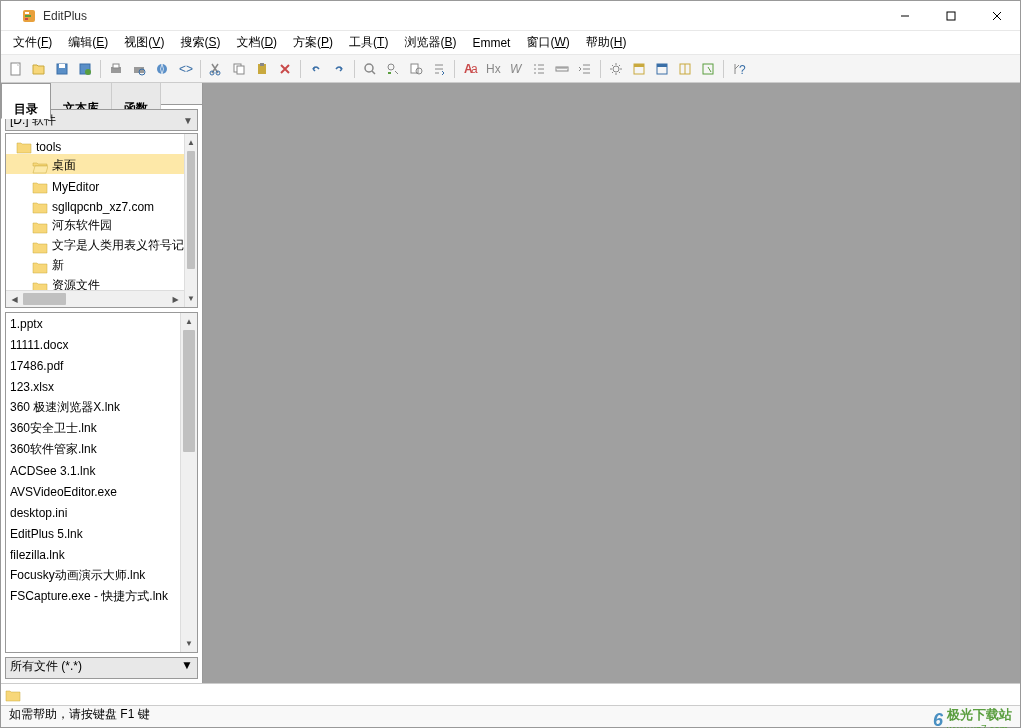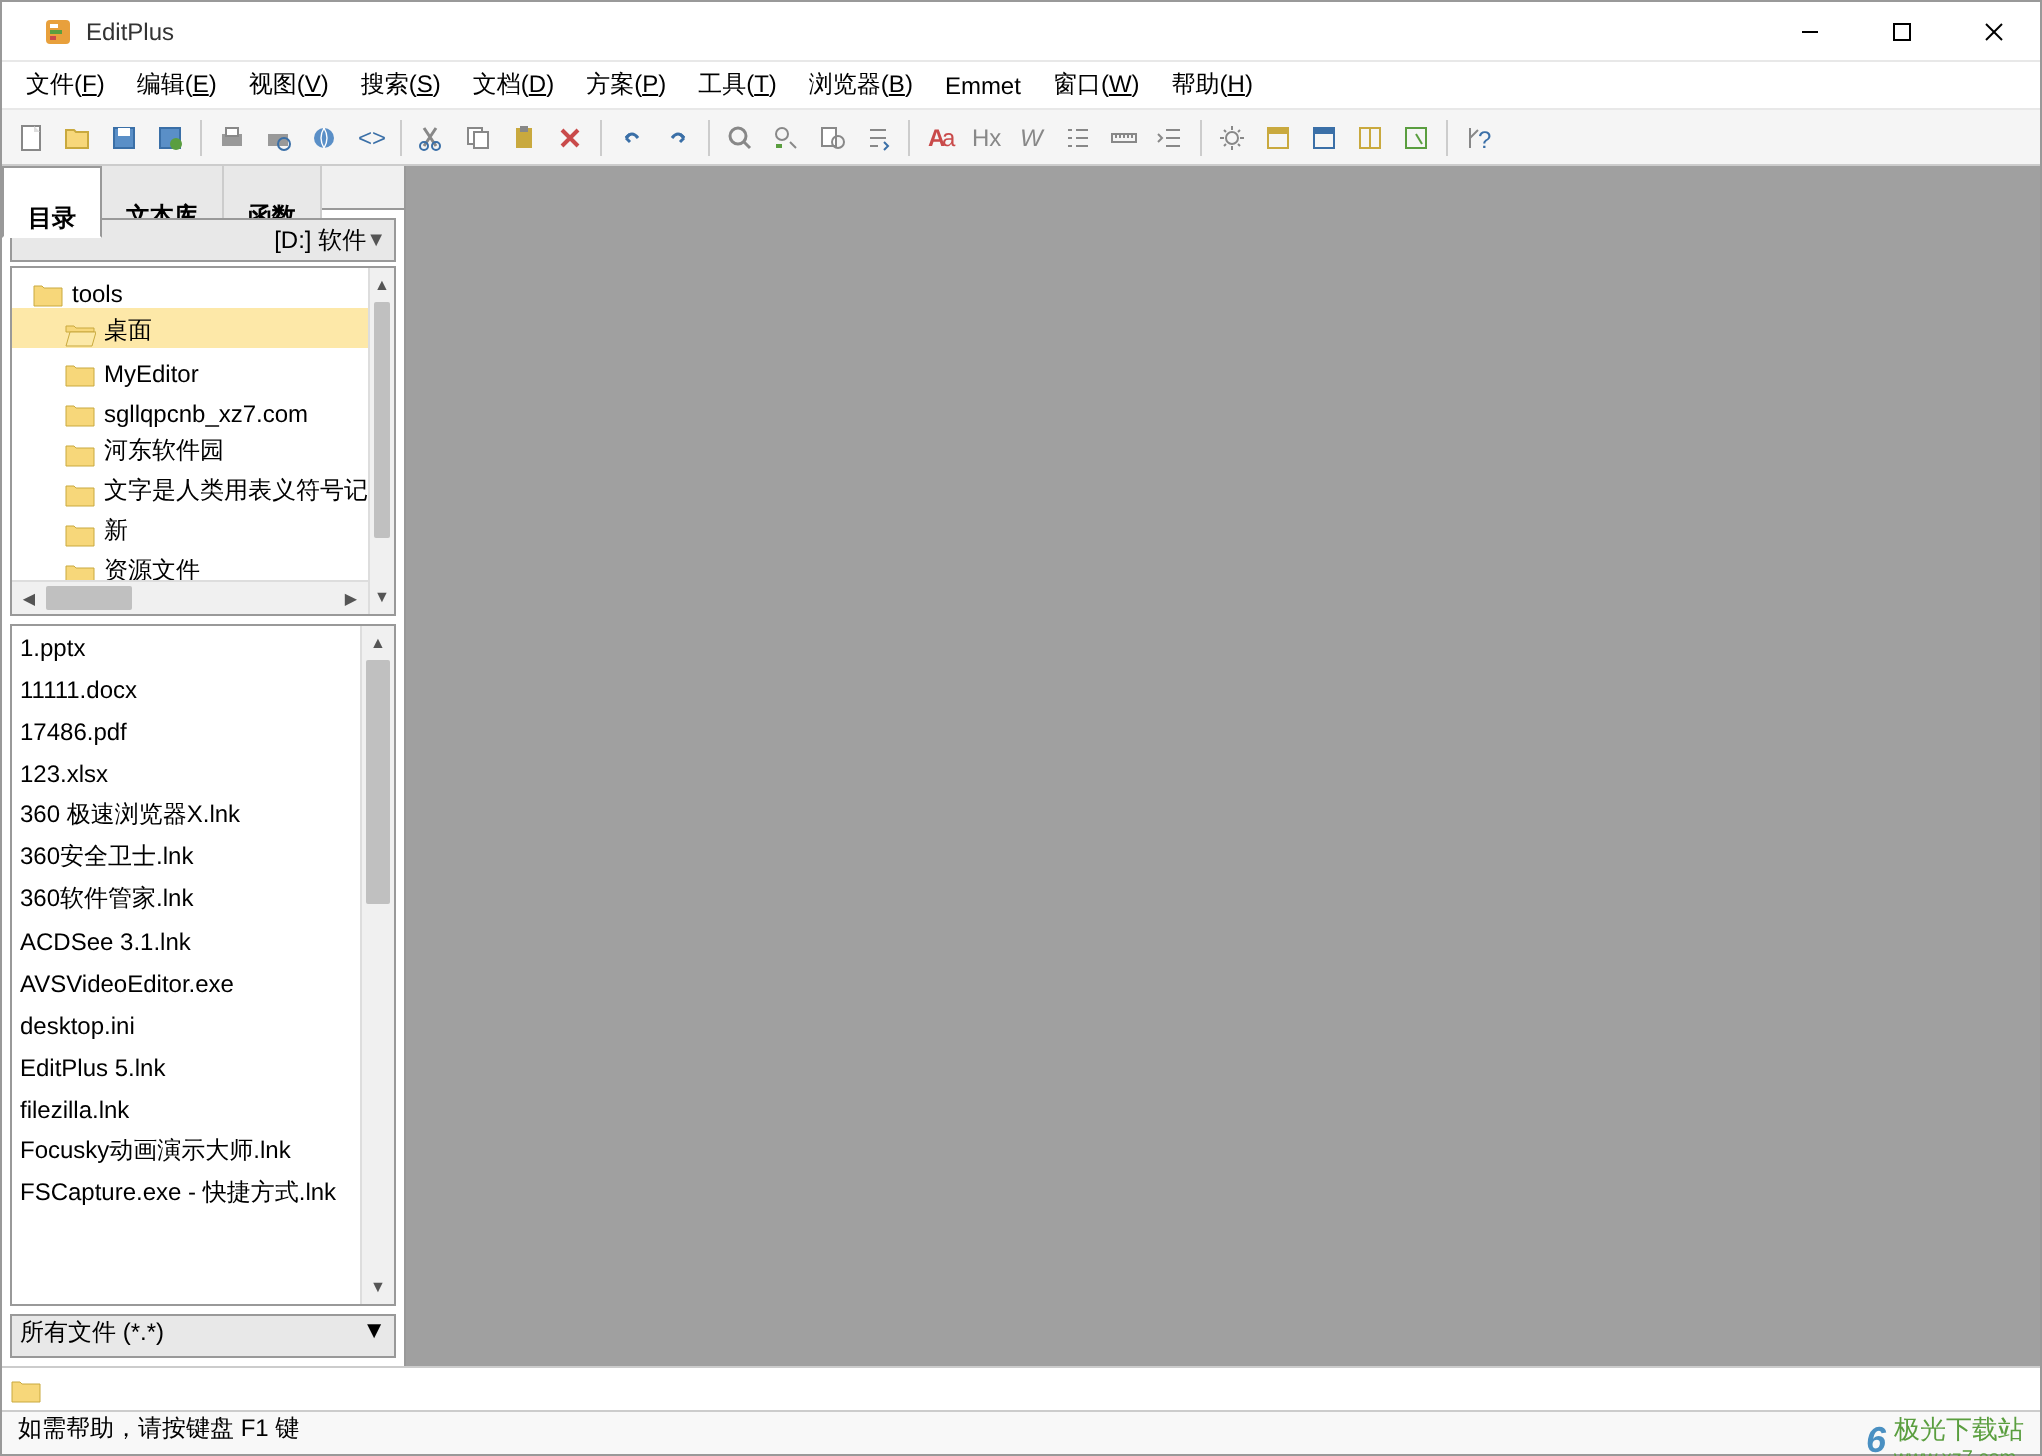--- a/index.html
+++ b/index.html
@@ -25,21 +25,21 @@
 
 
 .main-area { flex: 1; display: flex; min-height: 0; }
 
 
 .side-panel { width: 202px; display: flex; flex-direction: column; border-right: 1px solid #999; background: #fff; }
 .tabs { height: 22px; display: flex; border-bottom: 1px solid #999; background: #f0f0f0; }
 .tabs .tab { padding: 17px 12px; border-right: 1px solid #ccc; cursor: default; background: #e8e8e8; border-bottom: 1px solid #999; font-weight: bold; }
 .tabs .tab.active { background: #fff; border: 1px solid #999; border-bottom: 1px solid #fff; margin-bottom: -1px; position: relative; }
 
-.drive-select { height: 22px; margin: 4px 4px 2px 4px; border: 1px solid #999; background: #e8e8e8; display: flex; align-items: center; padding: 0 4px; justify-content: flex-end; cursor: default; }
+.drive-select { height: 22px; margin: 4px 4px 2px 4px; border: 1px solid #999; background: #e8e8e8; display: flex; align-items: center; padding: 0 4px; justify-content: space-between; cursor: default; }
 .drive-select .chev { font-size: 10px; color: #555; }
 
 .tree-wrap { height: 175px; border: 1px solid #999; margin: 0 4px 4px 4px; display: flex; overflow: hidden; }
 .tree { flex: 1; overflow: hidden; background: #fff; }
 .tree-item { height: 20px; display: flex; align-items: flex-end; padding-left: 4px; cursor: default; white-space: nowrap; }
 .tree-item.selected { background: #fde8a8; }
 .tree-item .indent { display: inline-block; }
 .tree-item .folder-icon { width: 16px; height: 14px; margin-right: 4px; flex-shrink: 0; }
 
 .file-wrap { flex: 1; border: 1px solid #999; margin: 0 4px 4px 4px; display: flex; overflow: hidden; min-height: 0; }
@@ -62,21 +62,21 @@
 .editor-area { flex: 1; background: #a0a0a0; }
 
 
 .path-bar { height: 22px; border-top: 1px solid #ccc; display: flex; align-items: center; padding: 0 4px; background: #fff; gap: 4px; }
 .path-bar .folder-icon { width: 16px; height: 14px; }
 .path-bar .path-input { flex: 1; height: 18px; border: none; background: transparent; outline: none; padding: 0 2px; }
 
 
 .status-bar { height: 22px; border-top: 1px solid #ccc; display: flex; align-items: flex-start; padding: 0 8px; background: #f8f8f8; justify-content: space-between; }
 .status-bar .watermark { display: flex; align-items: center; gap: 2px; color: #888; font-size: 11px; }
-.status-bar .watermark .brand { color: #5a9e3f; font-size: 13px; font-weight: normal; }
+.status-bar .watermark .brand { color: #5a9e3f; font-size: 13px; font-weight: bold; }
 .status-bar .watermark .url { color: #5a9e3f; font-size: 10px; }
 .status-bar .watermark .logo6 { color: #4a90c2; font-size: 18px; font-weight: bold; font-style: italic; margin-right: 2px; }
 
 
 .folder-svg { fill: #f7d77a; stroke: #c9a93e; stroke-width: 0.5; }
 .folder-svg.open { fill: #fce9a8; }
 </style>
 </head>
 <body>
 

